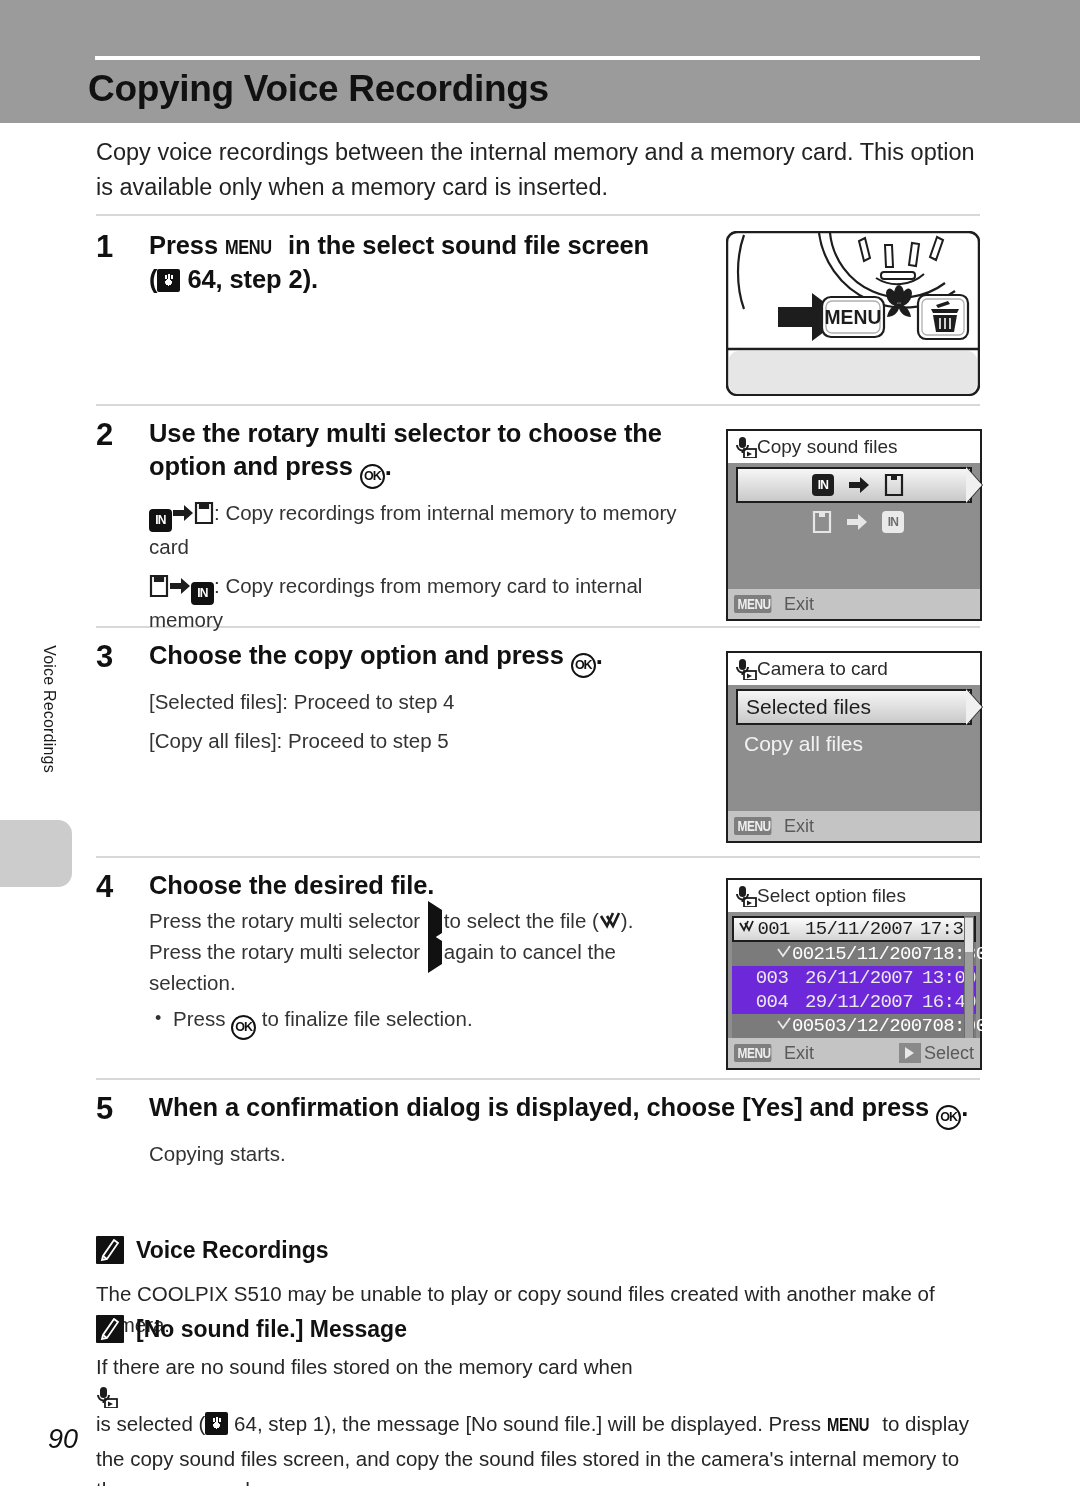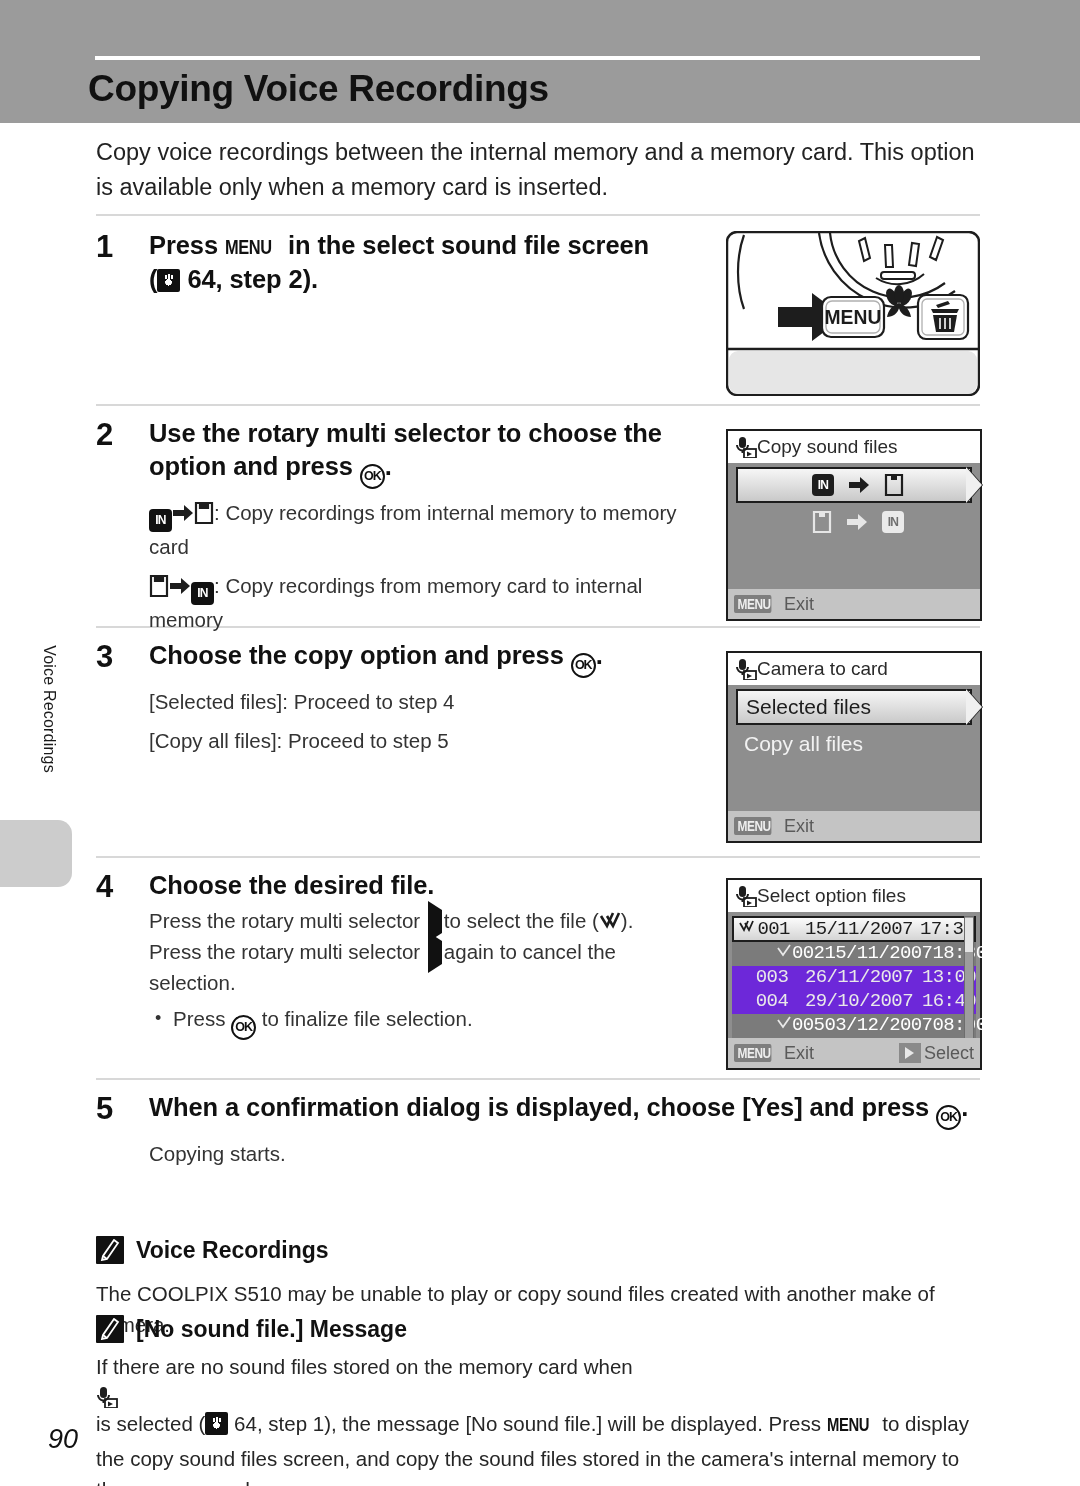--- a/index.html
+++ b/index.html
@@ -218,21 +218,21 @@
   }
   .ic-in-dk {
     width: 22px; height: 22px; background: #1d1d1d; color: #fff;
     border-radius: 4px; font-size: 12px; font-weight: bold;
     line-height: 22px; text-align: center; letter-spacing: -0.8px;
   }
 
   
   .file-list { position: relative; margin: 2px 0 0 0; }
   .file-row {
-    display: flex; height: 24px;
+    display: flex; align-items: center; height: 24px;
     font-size: 19px; font-family: "Liberation Mono", monospace;
     letter-spacing: -0.6px; padding-left: 2px;
   }
   .file-row.odd  { background: #7b7b7b; color: #ffffff; padding-left: 44px; }
   .file-row.even { background: #6d28d9; color: #e9e9e9; }
   .file-row.cursor {
     background: linear-gradient(#fbfbfb, #d5d5d5);
     color: #1d1d1d; border: 2px solid #1d1d1d; height: 26px;
   }
   .file-check { width: 22px; text-align: center; }
@@ -533,21 +533,21 @@
         <div class="file-row even">
           <span class="file-check"></span>
           <span class="file-no">003</span>
           <span class="file-date">26/11/2007</span>
           <span class="file-time">13:00</span>
         </div>
 
         <div class="file-row even">
           <span class="file-check"></span>
           <span class="file-no">004</span>
-          <span class="file-date">29/10/2007</span>
+          <span class="file-date">29/11/2007</span>
           <span class="file-time">16:40</span>
         </div>
 
         <div class="file-row odd">
           <span class="file-check">
             <svg width="16" height="14" viewBox="0 0 16 14">
                 <path d="M2 4 L7 11 L14 1" fill="none" stroke="#e9e9e9" stroke-width="1.8"></path>
               </svg>
           </span>
           <span class="file-no">005</span>

